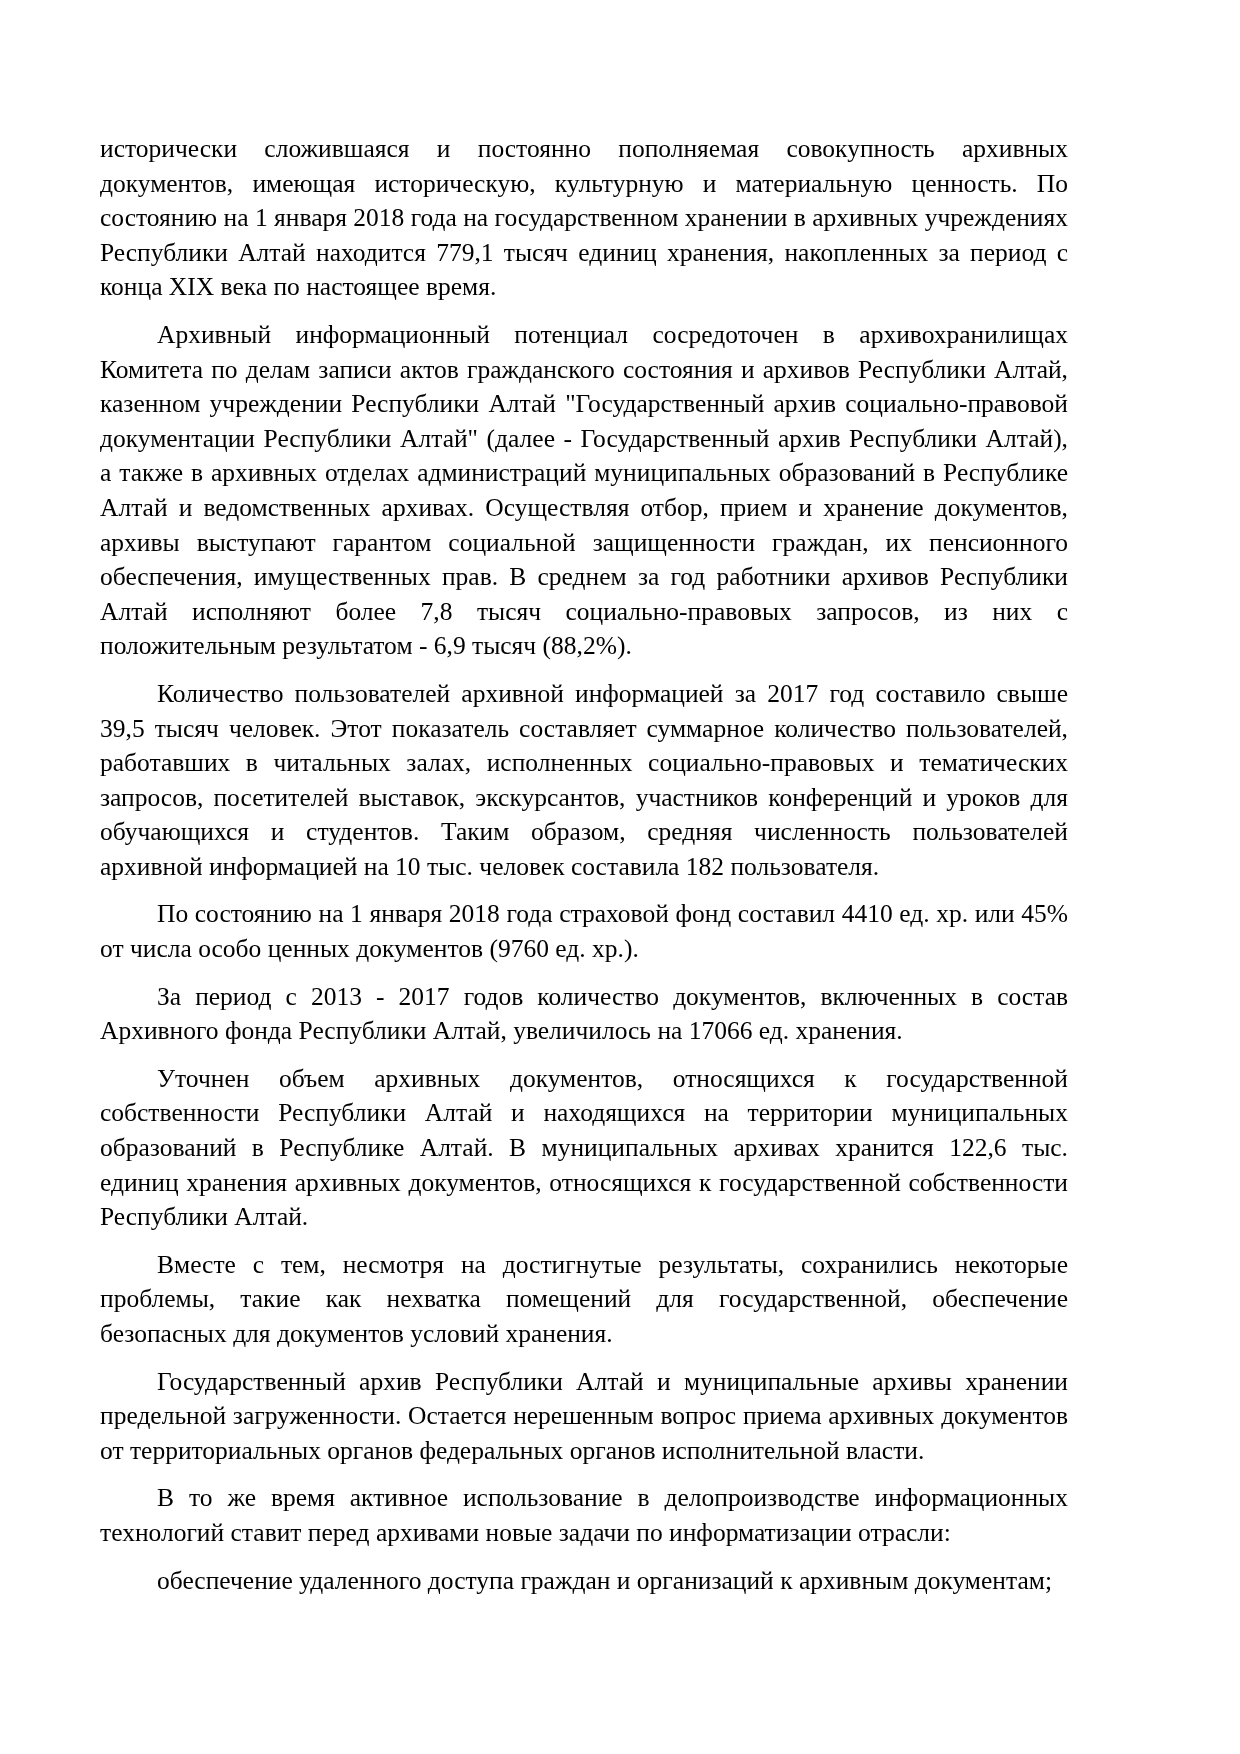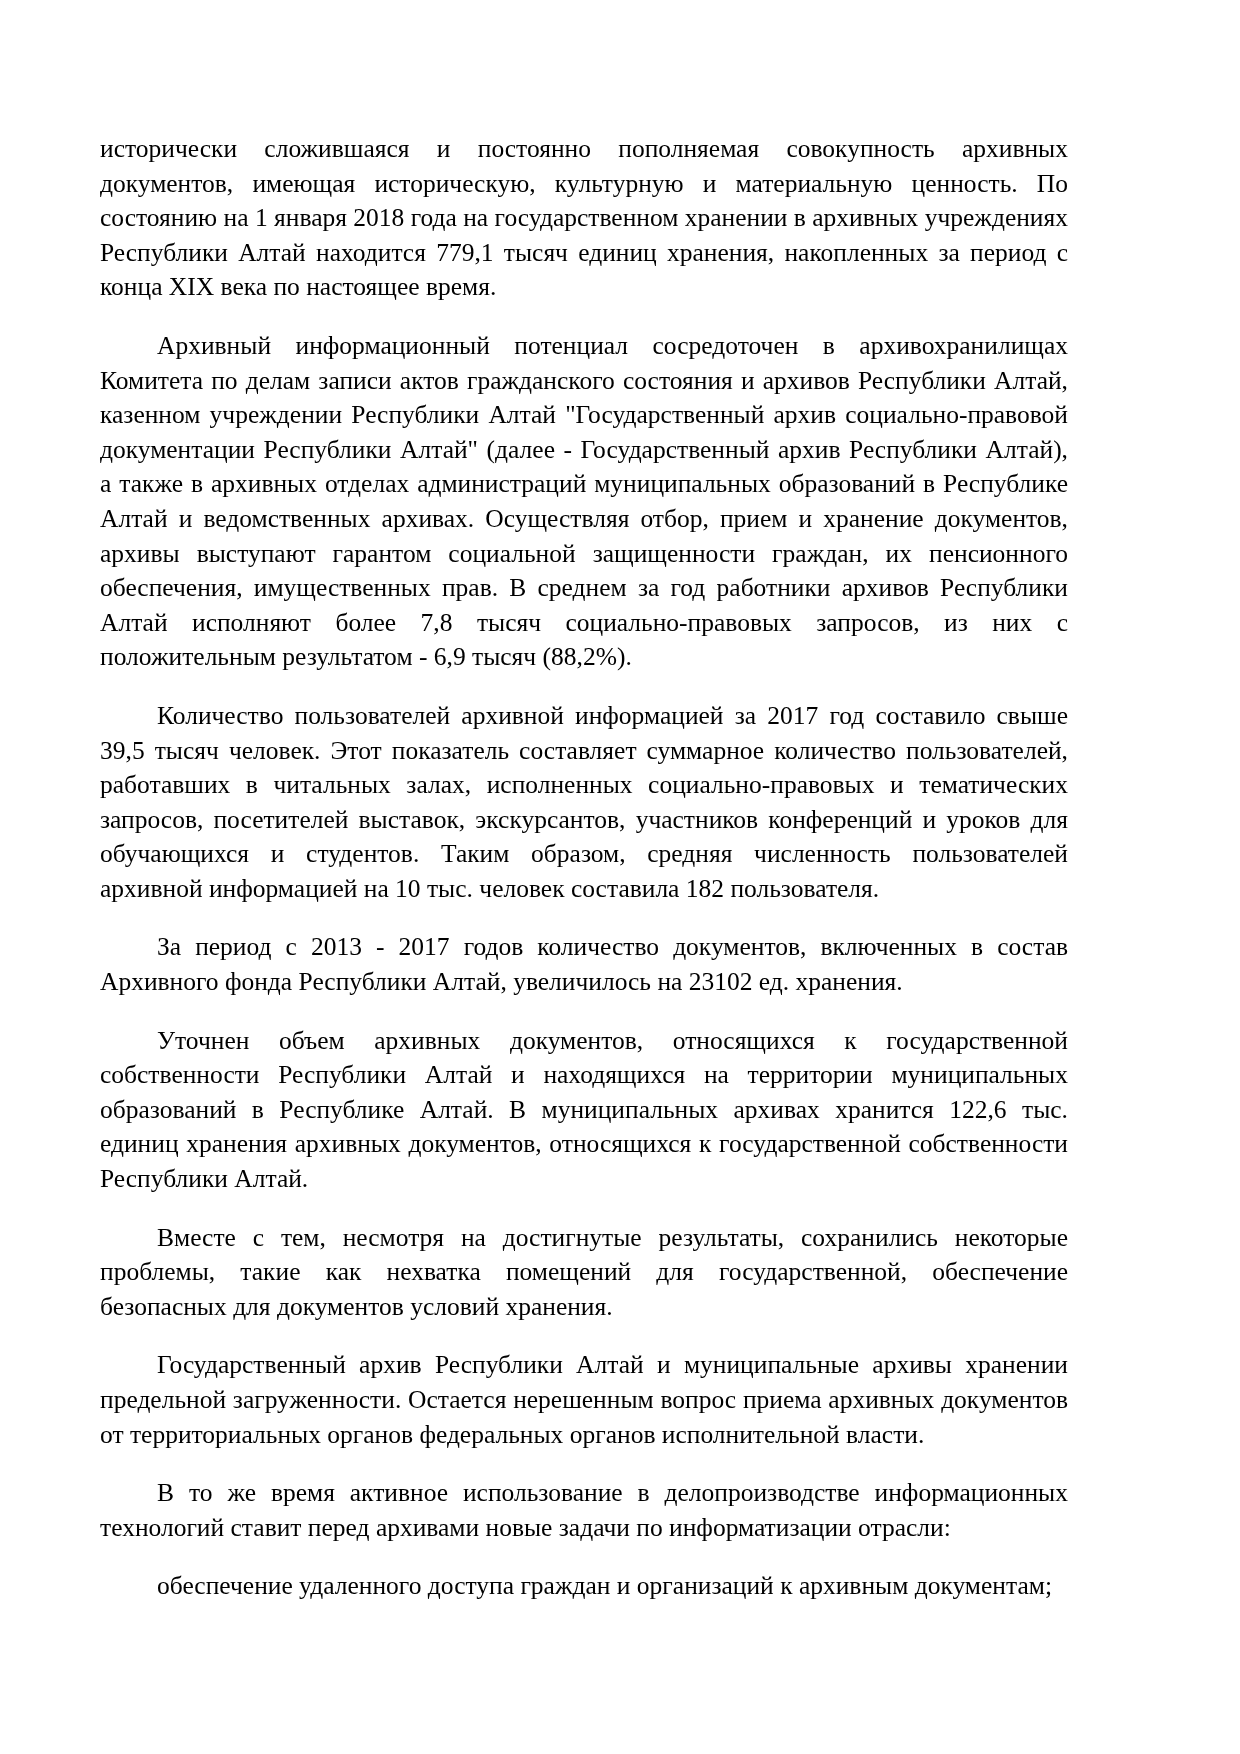--- a/index.html
+++ b/index.html
@@ -28,41 +28,42 @@
   p.para {
     margin: 0 0 0 0;
     font-size: 25.5px;
     line-height: 34.6px;
     text-align: justify;
     text-indent: 57px;
     hyphens: none;
     word-spacing: 0px;
   }
   p.para + p.para {
-    margin-top: 24px;
+    margin-top: 13px;
   }
   
   p.para.cont {
     text-indent: 0;
   }
   
   p.para.item {
     text-align: left;
   }
 </style>
 </head>
 <body>
 
 <div class="page">
   <div class="doc-body">
 
     <p class="para cont">исторически сложившаяся и постоянно пополняемая совокупность архивных документов, имеющая историческую, культурную и материальную ценность. По состоянию на 1 января 2018 года на государственном хранении в архивных учреждениях Республики Алтай находится 779,1 тысяч единиц хранения, накопленных за период с конца XIX века по настоящее время.</p>
     <p class="para">Архивный информационный потенциал сосредоточен в архивохранилищах Комитета по делам записи актов гражданского состояния и архивов Республики Алтай, казенном учреждении Республики Алтай "Государственный архив социально-правовой документации Республики Алтай" (далее - Государственный архив Республики Алтай), а также в архивных отделах администраций муниципальных образований в Республике Алтай и ведомственных архивах. Осуществляя отбор, прием и хранение документов, архивы выступают гарантом социальной защищенности граждан, их пенсионного обеспечения, имущественных прав. В среднем за год работники архивов Республики Алтай исполняют более 7,8 тысяч социально-правовых запросов, из них с положительным результатом - 6,9 тысяч (88,2%).</p>
     <p class="para">Количество пользователей архивной информацией за 2017 год составило свыше 39,5 тысяч человек. Этот показатель составляет суммарное количество пользователей, работавших в читальных залах, исполненных социально-правовых и тематических запросов, посетителей выставок, экскурсантов, участников конференций и уроков для обучающихся и студентов. Таким образом, средняя численность пользователей архивной информацией на 10 тыс. человек составила 182 пользователя.</p>
-    <p class="para">За период с 2013 - 2017 годов количество документов, включенных в состав Архивного фонда Республики Алтай, увеличилось на 23102 ед. хранения.</p>
+    <p class="para">По состоянию на 1 января 2018 года страховой фонд составил 4410 ед. хр. или 45% от числа особо ценных документов (9760 ед. хр.).</p>
+    <p class="para">За период с 2013 - 2017 годов количество документов, включенных в состав Архивного фонда Республики Алтай, увеличилось на 17066 ед. хранения.</p>
     <p class="para">Уточнен объем архивных документов, относящихся к государственной собственности Республики Алтай и находящихся на территории муниципальных образований в Республике Алтай. В муниципальных архивах хранится 122,6 тыс. единиц хранения архивных документов, относящихся к государственной собственности Республики Алтай.</p>
     <p class="para">Вместе с тем, несмотря на достигнутые результаты, сохранились некоторые проблемы, такие как нехватка помещений для государственной, обеспечение безопасных для документов условий хранения.</p>
     <p class="para">Государственный архив Республики Алтай и муниципальные архивы хранении предельной загруженности. Остается нерешенным вопрос приема архивных документов от территориальных органов федеральных органов исполнительной власти.</p>
     <p class="para">В то же время активное использование в делопроизводстве информационных технологий ставит перед архивами новые задачи по информатизации отрасли:</p>
     <p class="para item">обеспечение удаленного доступа граждан и организаций к архивным документам;</p>
 
   </div>
 </div>
 
 </body></html>

